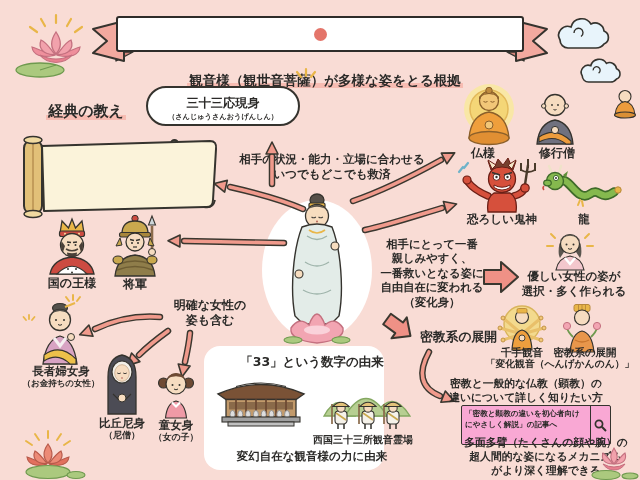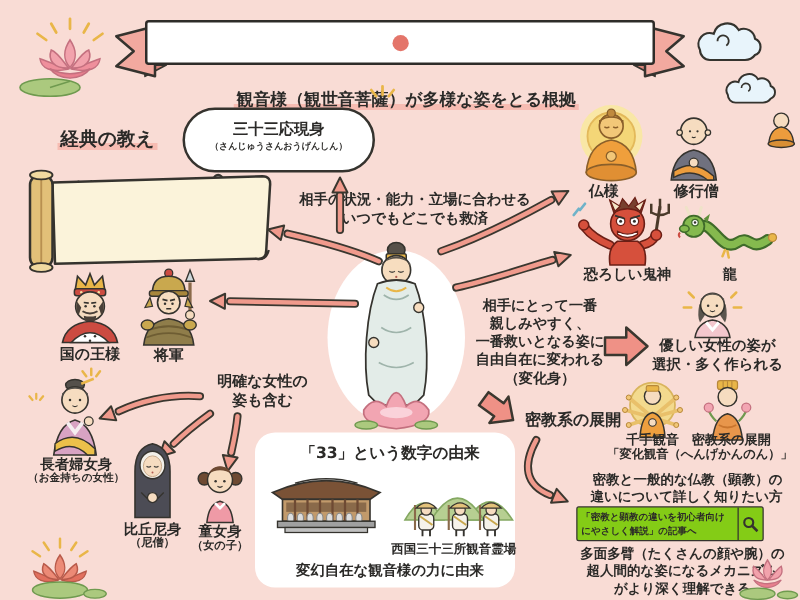--- a/index.html
+++ b/index.html
@@ -2,29 +2,29 @@
 <html><head>
 <meta charset="utf-8">
 <style>
 *{margin:0;padding:0;box-sizing:border-box}
 body{width:640px;height:480px;position:relative;overflow:hidden;background:#f9dcd5;
      font-family:"DejaVu Sans","Liberation Sans",sans-serif;color:#2b2a28}
 #canvas{position:absolute;left:0;top:0;width:640px;height:480px}
 svg.abs{position:absolute;overflow:visible}
 .lb{position:absolute;font-weight:700;text-align:center;line-height:1.28;white-space:pre-line;color:#2b2a28}
 .hl{background:linear-gradient(transparent 70%,#f7bcb2 70%);padding:0 2px}
-.bubble{position:absolute;left:146px;top:86px;width:154px;height:52px;background:#fff;
+.bubble{position:absolute;left:146px;top:86px;width:154px;height:40px;background:#fff;
         border:2.2px solid #35332e;border-radius:26px;text-align:center}
 .dotc{position:absolute;background:#fff;border:2px solid #35332e;border-radius:50%}
 .banner-box{position:absolute;left:116px;top:16px;width:408px;height:36px;background:#fff;
             border:2.5px solid #2e2c29;border-radius:3px;display:flex;align-items:center;justify-content:center;gap:7px}
 .banner-dot{width:13px;height:13px;border-radius:50%;background:#e4756a;flex:0 0 auto}
 .banner-title{font-weight:700;font-size:14.2px;letter-spacing:-0.4px;white-space:nowrap}
-.obox{position:absolute;left:204px;top:346px;width:208px;height:124px;background:#fff;border-radius:16px}
-.article{position:absolute;left:461px;top:405px;width:150px;height:28px;background:#84cc16;
+.obox{position:absolute;left:204px;top:346px;width:180px;height:124px;background:#fff;border-radius:16px}
+.article{position:absolute;left:461px;top:405px;width:150px;height:40px;background:#f9a8d4;
          border:1.6px solid #35332e;border-radius:2px;display:flex;align-items:stretch;cursor:pointer}
 .article .txt{flex:1;font-size:7.6px;font-weight:700;line-height:1.5;padding:2px 3px;white-space:pre-line;text-align:left}
 .article .mag{width:20px;border-left:1.6px solid #35332e;display:flex;align-items:center;justify-content:center}
 .ad{stroke:#3a372f;stroke-width:6.5;fill:none;stroke-linecap:round}
 .as{stroke:#f09a8c;stroke-width:3.6;fill:none;stroke-linecap:round}
 .ah{fill:#f09a8c;stroke:#3a372f;stroke-width:1.6;stroke-linejoin:round}
 .bh{fill:#ef9186;stroke:#3a372f;stroke-width:2;stroke-linejoin:round}
 </style>
 </head>
 <body>
@@ -354,21 +354,21 @@
     <path d="M13,35 Q8,30 7,26 M31,35 Q36,30 37,26" stroke="#6f9a4f" stroke-width="1.8" fill="none"></path>
     <circle cx="7" cy="24" r="3.6" fill="#f2a5b2" stroke="#c4707f" stroke-width="1"></circle>
     <circle cx="37" cy="24" r="3.6" fill="#f2a5b2" stroke="#c4707f" stroke-width="1"></circle>
     <path d="M10,50 Q12,31 22,29 Q32,31 34,50 Z" fill="#e8964b" stroke="#35332e" stroke-width="1.2"></path>
     <path d="M15,38 Q22,42 29,38" stroke="#c9762e" stroke-width="1.4" fill="none"></path>
   </svg>
   <div class="lb" style="left:552px;top:346px;width:66px;font-size:10.5px">密教系の展開</div>
 
   <div class="lb" style="left:484px;top:358px;width:152px;font-size:9.8px">「変化観音（へんげかんのん）」</div>
 
-  <div class="lb" style="left:462px;top:377px;width:164px;font-size:10.8px;text-align:right;line-height:1.3">密教と一般的な仏教（顕教）の
+  <div class="lb" style="left:444px;top:377px;width:164px;font-size:10.8px;text-align:center;line-height:1.3">密教と一般的な仏教（顕教）の
 違いについて詳しく知りたい方</div>
 
   <div class="article">
     <div class="txt">「密教と顕教の違いを初心者向け
 にやさしく解説」の記事へ</div>
     <div class="mag">
       <svg style="position:static" width="13" height="13" viewBox="0 0 13 13">
         <circle cx="5" cy="5" r="3.6" fill="none" stroke="#35332e" stroke-width="1.7"></circle>
         <path d="M7.8,7.8 L12,12" stroke="#35332e" stroke-width="2"></path>
       </svg>

